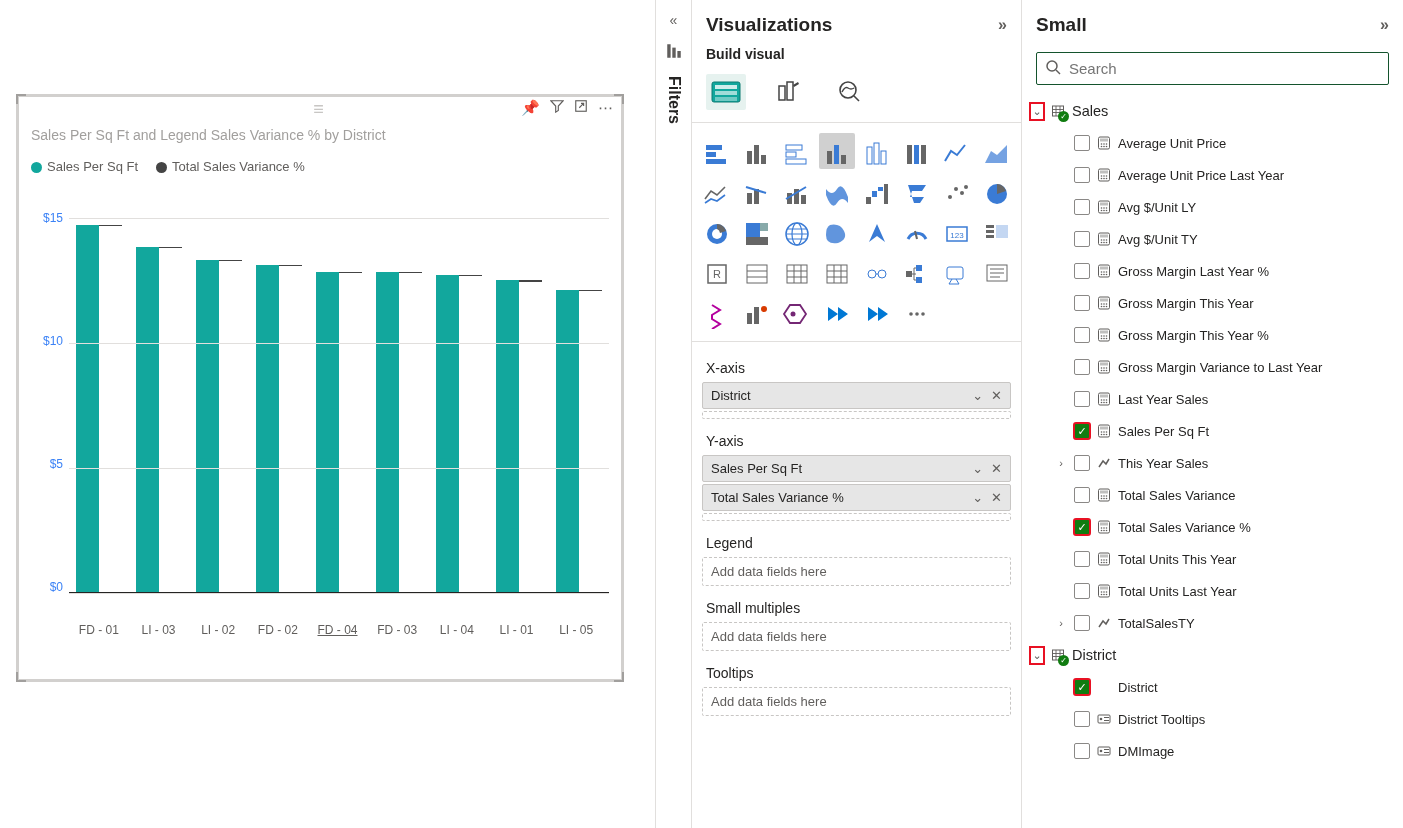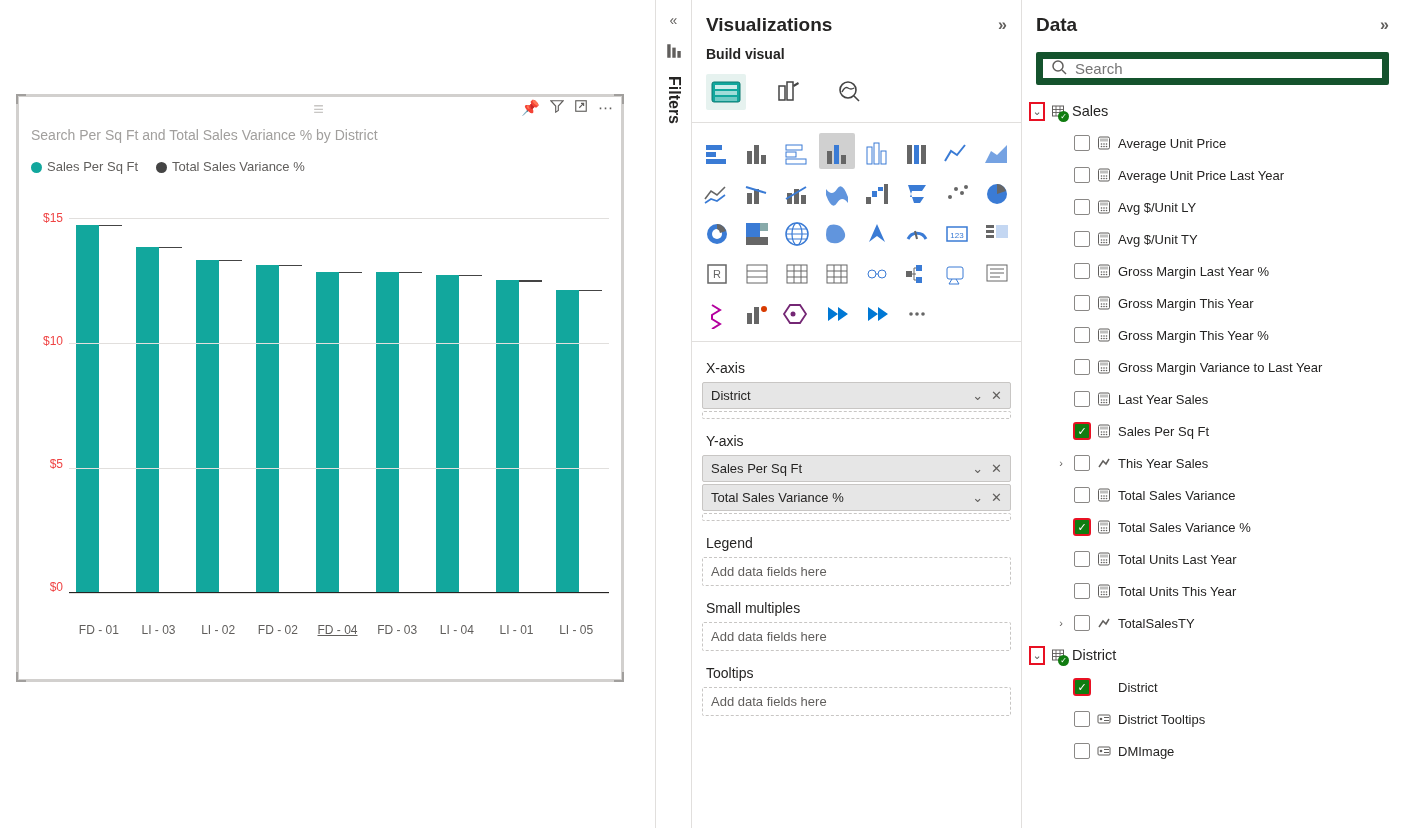--- a/index.html
+++ b/index.html
@@ -32,21 +32,21 @@
 
 .wells { overflow: auto; padding: 4px 10px 20px; }
 .well { margin-top: 10px; }
 .well-label { font-size: 14px; color: #252423; padding: 4px 4px 6px; }
 .field-chip { display: flex; align-items: center; justify-content: space-between; background: #e6e6e6; border: 1px solid #c8c6c4; border-radius: 2px; padding: 5px 8px; font-size: 13px; margin-bottom: 2px; }
 .field-chip .icons { display: flex; gap: 8px; color: #605e5c; }
 .field-drop { background: #fff; border: 1px dashed #c8c6c4; border-radius: 2px; padding: 6px 8px; color: #605e5c; font-size: 13px; }
 
 
 .search-wrap { padding: 8px 14px 8px; }
-.search { display: flex; align-items: center; border: 7px solid #14532d; border-radius: 2px; height: 33px; padding: 0 8px; gap: 8px; }
+.search { display: flex; align-items: center; border: 1px solid #14532d; border-radius: 2px; height: 33px; padding: 0 8px; gap: 8px; }
 .search input { border: none; outline: none; flex: 1; font-size: 15px; background: transparent; }
 .data-tree { overflow: auto; padding: 2px 4px 20px; }
 .tree-row { display: flex; align-items: center; height: 32px; padding: 0 6px 0 4px; gap: 6px; white-space: nowrap; cursor: pointer; }
 .tree-row .exp { width: 14px; text-align: center; font-size: 11px; color: #605e5c; }
 .tree-row .cb { width: 16px; height: 16px; border: 1px solid #8a8886; border-radius: 2px; display: inline-flex; align-items: center; justify-content: center; }
 .tree-row .cb.checked { background: #107c10; border-color: #107c10; color: #fff; font-size: 11px; }
 .tree-row .ficon { width: 16px; height: 16px; display: inline-flex; align-items: center; justify-content: center; color: #605e5c; }
 .tree-row.table-row .name { font-size: 14.5px; }
 .red-box { outline: 2px solid #e81123; outline-offset: -1px; }
 .indent1 { padding-left: 28px; }
@@ -56,21 +56,21 @@
 
 .visual-frame { position: absolute; left: 16px; top: 94px; width: 608px; height: 588px; border: 3px solid #d2d0ce; background: #fff; }
 .visual-hdr { position: absolute; top: -2px; left: 0; right: 0; height: 28px; display: flex; align-items: center; justify-content: center; }
 .visual-hdr .grip { color: #c8c6c4; font-size: 18px; letter-spacing: 3px; }
 .visual-hdr .tools { position: absolute; right: 8px; top: 4px; display: flex; gap: 10px; color: #605e5c; font-size: 15px; }
 .chart-title { position: absolute; top: 30px; left: 12px; color: #a19f9d; font-size: 14px; }
 .chart-legend { position: absolute; top: 62px; left: 12px; display: flex; gap: 18px; font-size: 13px; color: #605e5c; }
 .chart-legend .dot { display: inline-block; width: 11px; height: 11px; border-radius: 50%; margin-right: 5px; vertical-align: middle; }
 .chart-plot { position: absolute; left: 12px; right: 12px; top: 96px; bottom: 34px; }
 .y-axis { position: absolute; left: 0; top: 0; bottom: 58px; width: 38px; }
-.y-tick { position: absolute; right: 6px; font-size: 12px; color: #ef4444; transform: translateY(-50%); }
+.y-tick { position: absolute; right: 6px; font-size: 12px; color: #3b82f6; transform: translateY(-50%); }
 .y-grid { position: absolute; left: 38px; right: 0; height: 1px; background: #e1dfdd; }
 .bars-area { position: absolute; left: 38px; right: 0; top: 0; bottom: 58px; border-bottom: 1px solid #252423; }
 .bar-group { position: absolute; bottom: 0; width: 58px; display: flex; justify-content: center; gap: 0; }
 .bar { width: 27px; }
 .bar1 { background: #12a79d; }
 .bar2 { background: #444; }
 .x-labels { position: absolute; left: 38px; right: 3px; bottom: 0; height: 58px; }
 .x-lbl { position: absolute; top: 36px; font-size: 12px; color: #605e5c; transform: translateX(-50%); white-space: nowrap; }
 .corner { position: absolute; width: 10px; height: 10px; border: 2px solid #a19f9d; }
 .corner.tl { top:-3px; left:-3px; border-right:none; border-bottom:none; }
@@ -98,21 +98,21 @@
         </span>
         <span>
           <svg width="14" height="14" viewBox="0 0 16 16">
               <rect x="2" y="2" width="12" height="12" fill="none" stroke="#605e5c" stroke-width="1.3"></rect>
               <path d="M6 10l5-5M11 8V5H8" fill="none" stroke="#605e5c" stroke-width="1.3"></path>
             </svg>
         </span>
         <span>⋯</span>
       </div>
     </div>
-    <div class="chart-title">Search Per Sq Ft and Total Sales Variance % by District</div>
+    <div class="chart-title">Sales Per Sq Ft and Legend Sales Variance % by District</div>
     <div class="chart-legend">
         <span><span class="dot" style="background:#12a79d"></span>Sales Per Sq Ft</span>
         <span><span class="dot" style="background:#444444"></span>Total Sales Variance %</span>
       </div>
     <div class="chart-plot">
       <div class="y-axis">
           <div class="y-tick" style="top: 100%;">$0</div>
           <div class="y-tick" style="top: 68.75%;">$5</div>
           <div class="y-tick" style="top: 37.5%;">$10</div>
           <div class="y-tick" style="top: 6.25%;">$15</div>
@@ -498,21 +498,21 @@
       </div>
       <div class="well">
         <div class="well-label">Tooltips</div>
         <div class="field-drop">Add data fields here</div>
       </div>
     </div>
 </div>
 
 <div class="data-col">
   <div class="pane-header">
-    <span>Data</span>
+    <span>Small</span>
     <span class="collapse">»</span>
   </div>
   <div class="search-wrap">
     <div class="search">
       <span>
         <svg width="16" height="16" viewBox="0 0 16 16">
             <circle cx="7" cy="7" r="5" fill="none" stroke="#605e5c" stroke-width="1.5"></circle>
             <path d="M11 11l4 4" stroke="#605e5c" stroke-width="1.5"></path>
           </svg>
       </span>
@@ -752,38 +752,38 @@
             <rect x="1.5" y="1" width="11" height="12" rx="1.5" fill="none" stroke="#605e5c"></rect>
             <rect x="3" y="2.5" width="8" height="3" fill="#605e5c" opacity="0.4"></rect>
             <circle cx="4.5" cy="8" r="0.8" fill="#605e5c"></circle>
             <circle cx="7" cy="8" r="0.8" fill="#605e5c"></circle>
             <circle cx="9.5" cy="8" r="0.8" fill="#605e5c"></circle>
             <circle cx="4.5" cy="10.5" r="0.8" fill="#605e5c"></circle>
             <circle cx="7" cy="10.5" r="0.8" fill="#605e5c"></circle>
             <circle cx="9.5" cy="10.5" r="0.8" fill="#605e5c"></circle>
           </svg>
         </span>
+        <span class="name">Total Units This Year</span>
+      </div>
+      <div class="tree-row indent1">
+        <span class="exp"></span>
+        <span class="cb  "></span>
+        <span class="ficon">
+          <svg width="14" height="14" viewBox="0 0 14 14">
+            <rect x="1.5" y="1" width="11" height="12" rx="1.5" fill="none" stroke="#605e5c"></rect>
+            <rect x="3" y="2.5" width="8" height="3" fill="#605e5c" opacity="0.4"></rect>
+            <circle cx="4.5" cy="8" r="0.8" fill="#605e5c"></circle>
+            <circle cx="7" cy="8" r="0.8" fill="#605e5c"></circle>
+            <circle cx="9.5" cy="8" r="0.8" fill="#605e5c"></circle>
+            <circle cx="4.5" cy="10.5" r="0.8" fill="#605e5c"></circle>
+            <circle cx="7" cy="10.5" r="0.8" fill="#605e5c"></circle>
+            <circle cx="9.5" cy="10.5" r="0.8" fill="#605e5c"></circle>
+          </svg>
+        </span>
         <span class="name">Total Units Last Year</span>
-      </div>
-      <div class="tree-row indent1">
-        <span class="exp"></span>
-        <span class="cb  "></span>
-        <span class="ficon">
-          <svg width="14" height="14" viewBox="0 0 14 14">
-            <rect x="1.5" y="1" width="11" height="12" rx="1.5" fill="none" stroke="#605e5c"></rect>
-            <rect x="3" y="2.5" width="8" height="3" fill="#605e5c" opacity="0.4"></rect>
-            <circle cx="4.5" cy="8" r="0.8" fill="#605e5c"></circle>
-            <circle cx="7" cy="8" r="0.8" fill="#605e5c"></circle>
-            <circle cx="9.5" cy="8" r="0.8" fill="#605e5c"></circle>
-            <circle cx="4.5" cy="10.5" r="0.8" fill="#605e5c"></circle>
-            <circle cx="7" cy="10.5" r="0.8" fill="#605e5c"></circle>
-            <circle cx="9.5" cy="10.5" r="0.8" fill="#605e5c"></circle>
-          </svg>
-        </span>
-        <span class="name">Total Units This Year</span>
       </div>
       <div class="tree-row indent1">
         <span class="exp">›</span>
         <span class="cb  "></span>
         <span class="ficon">
           <svg width="14" height="14" viewBox="0 0 14 14">
             <path d="M2 11l4-6 3 3 3-5" fill="none" stroke="#605e5c" stroke-width="1.5"></path>
           </svg>
         </span>
         <span class="name">TotalSalesTY</span>

